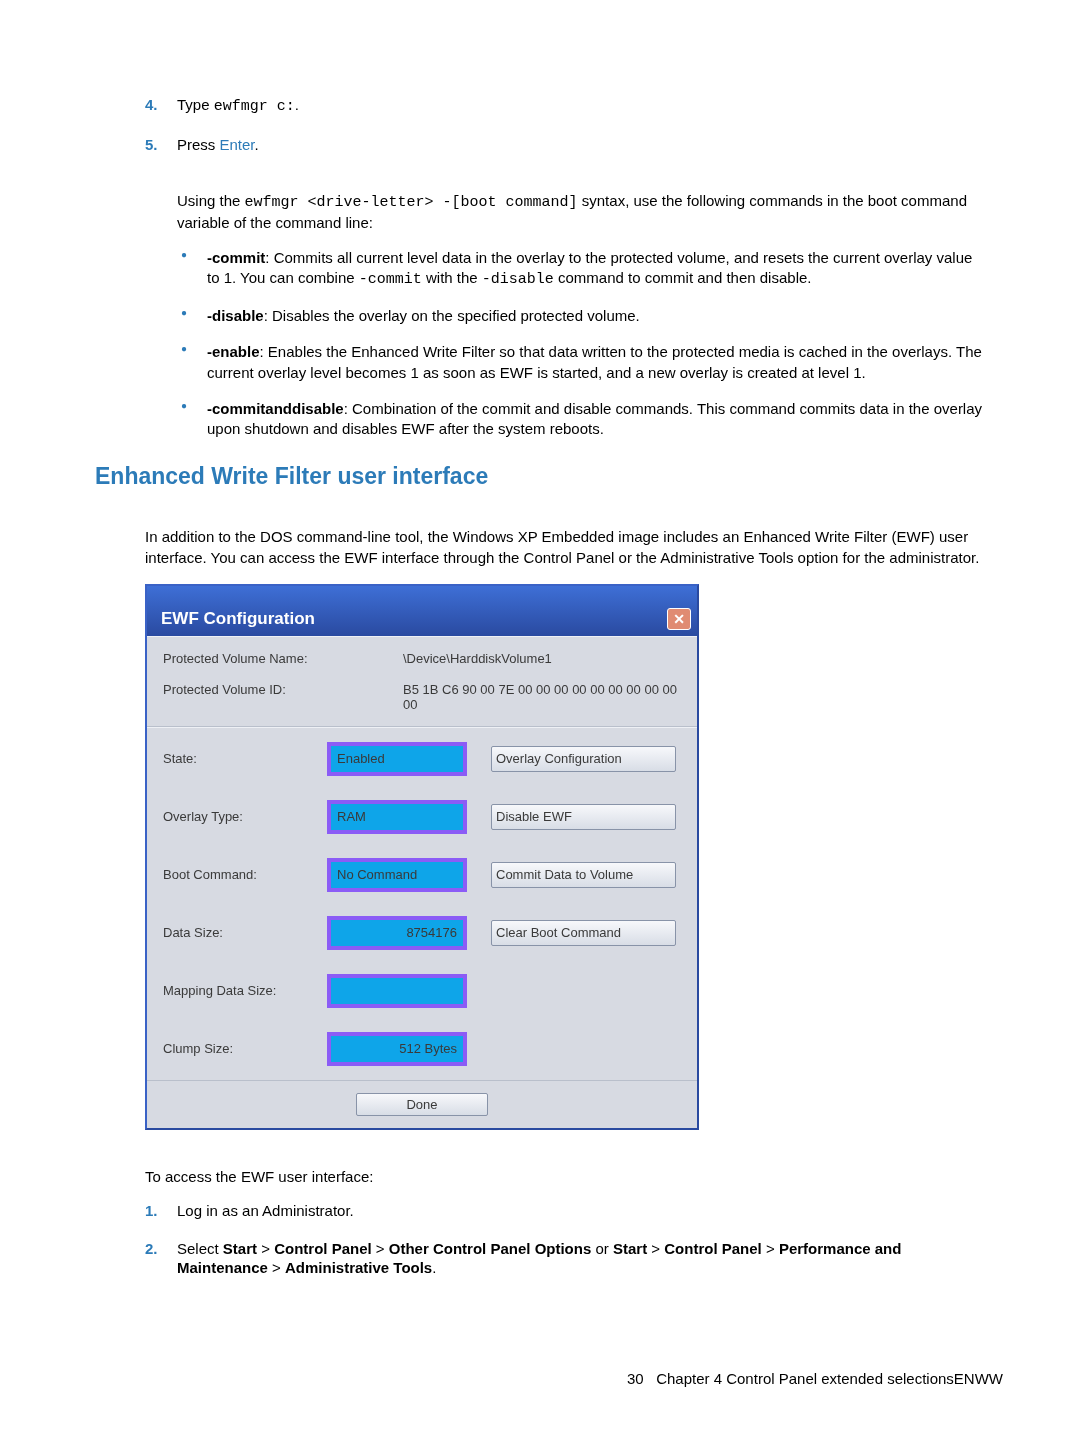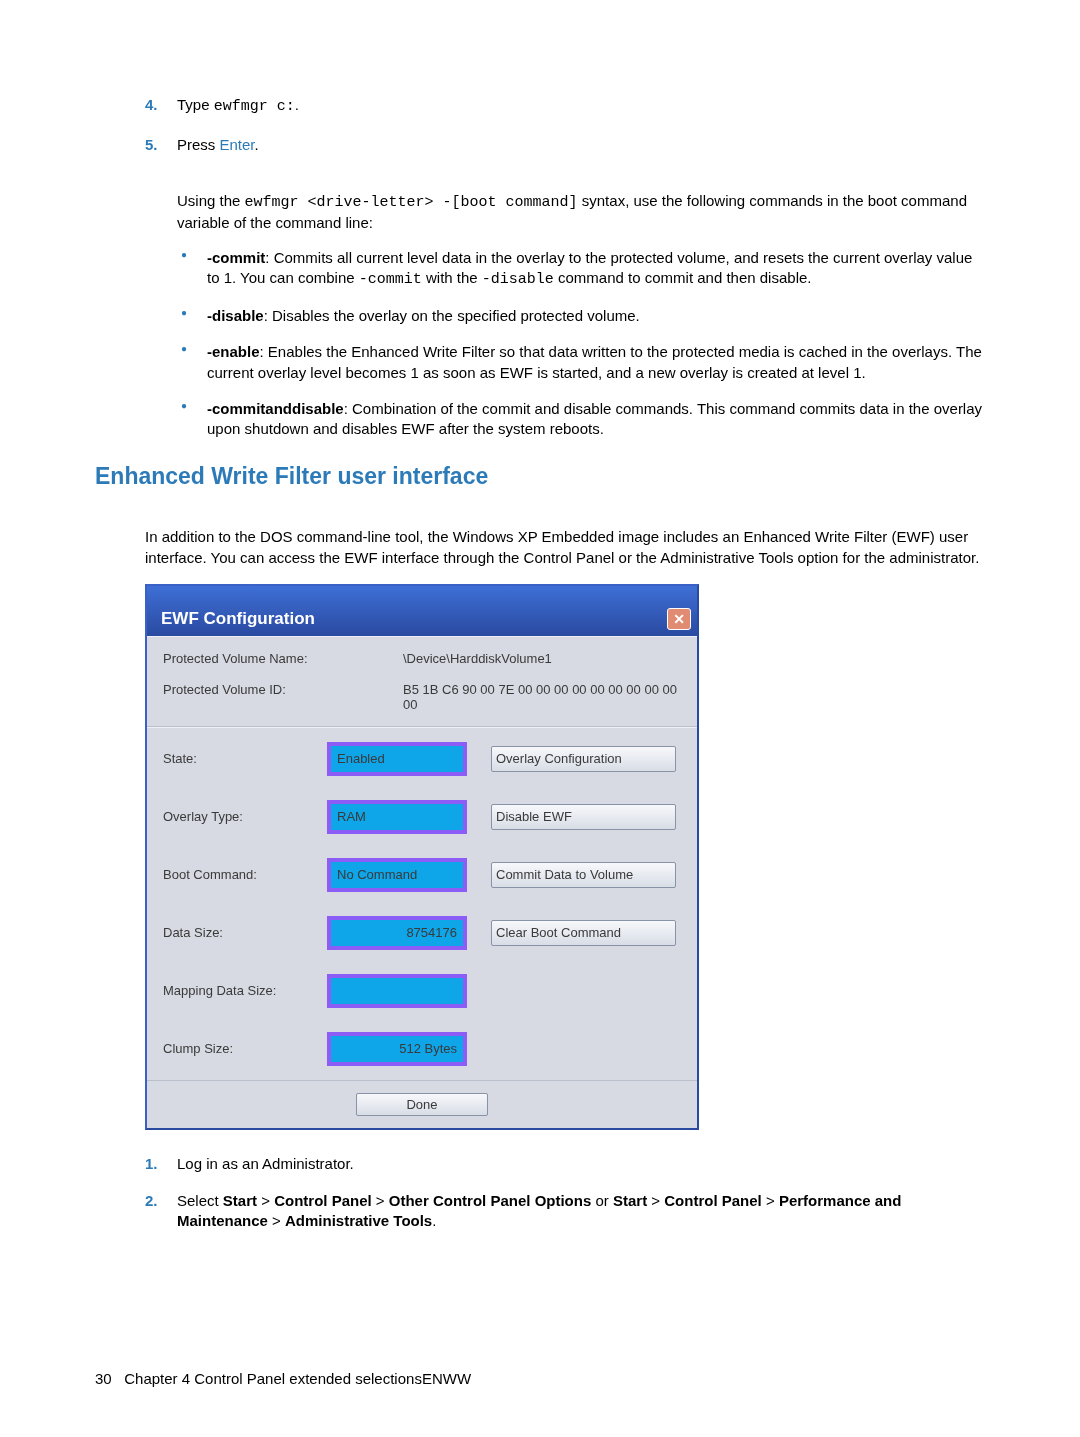--- a/index.html
+++ b/index.html
@@ -155,23 +155,23 @@
     width: 130px;
     text-align: center;
     padding: 3px 0;
     border-radius: 2px;
   }
 
   .footer {
     position: absolute;
     bottom: 50px;
     left: 95px;
-    right: 110px;
-    display: flex;
-    justify-content: flex-start;
+    right: 77px;
+    display: flex;
+    justify-content: flex-end;
     font-size: 15px;
   }
 </style>
 </head>
 <body>
 
 <div class="page">
   <div class="content">
 
     <ol class="numbered">
@@ -257,20 +257,21 @@
           <div class="val-box">512 Bytes</div>
           <div></div>
         </div>
       </div>
 
       <div class="done-row">
         <div class="done-btn">Done</div>
       </div>
     </div>
 
+    <div class="para">To access the EWF user interface:</div>
 
     <ol class="numbered">
       <li>
         <span class="num">1.</span>
         <span>Log in as an Administrator.</span>
       </li>
       <li>
         <span class="num">2.</span>
         <span>
           <span>Select </span><span class="bold">Start</span><span> &gt; </span><span class="bold">Control Panel</span><span> &gt; </span><span class="bold">Other Control Panel Options</span><span> or </span><span class="bold">Start</span><span> &gt; </span><span class="bold">Control Panel</span><span> &gt; </span><span class="bold">Performance and Maintenance</span><span> &gt; </span><span class="bold">Administrative Tools</span><span>.</span>

